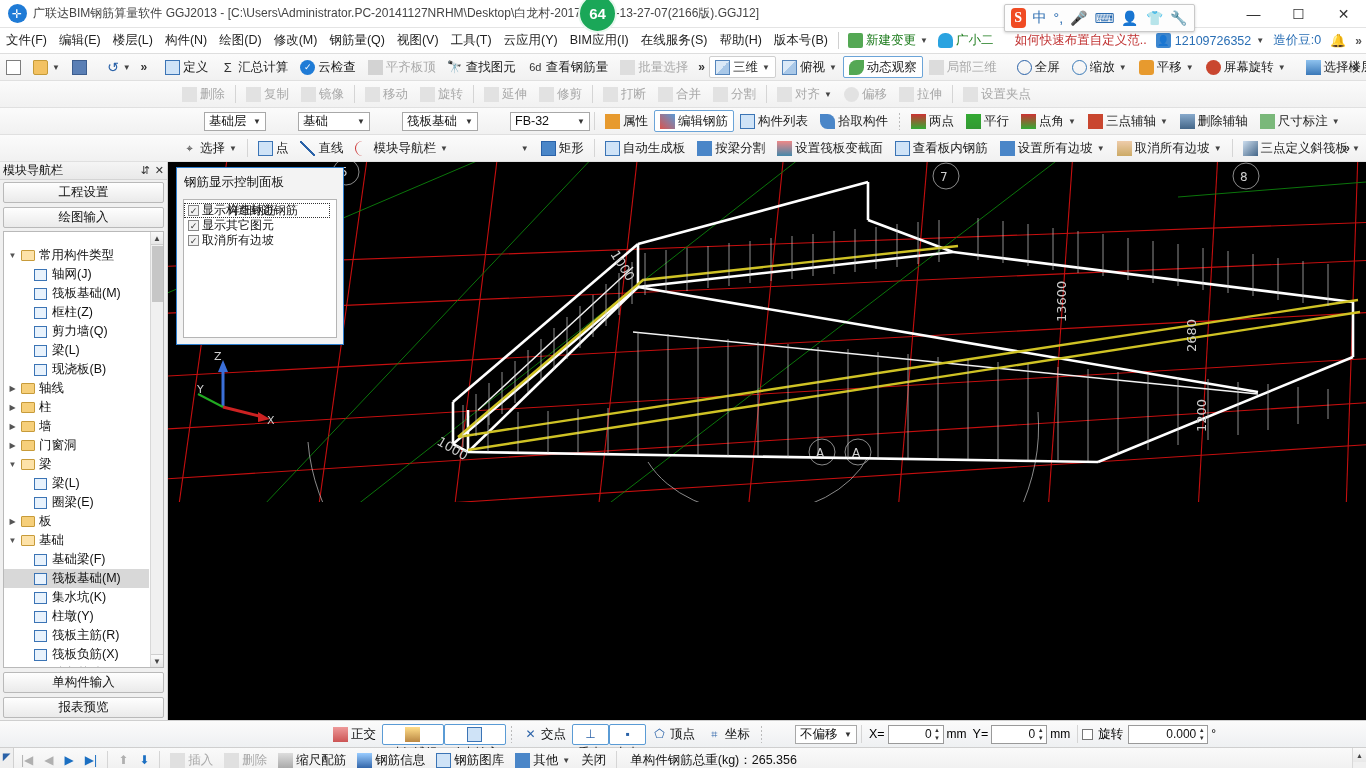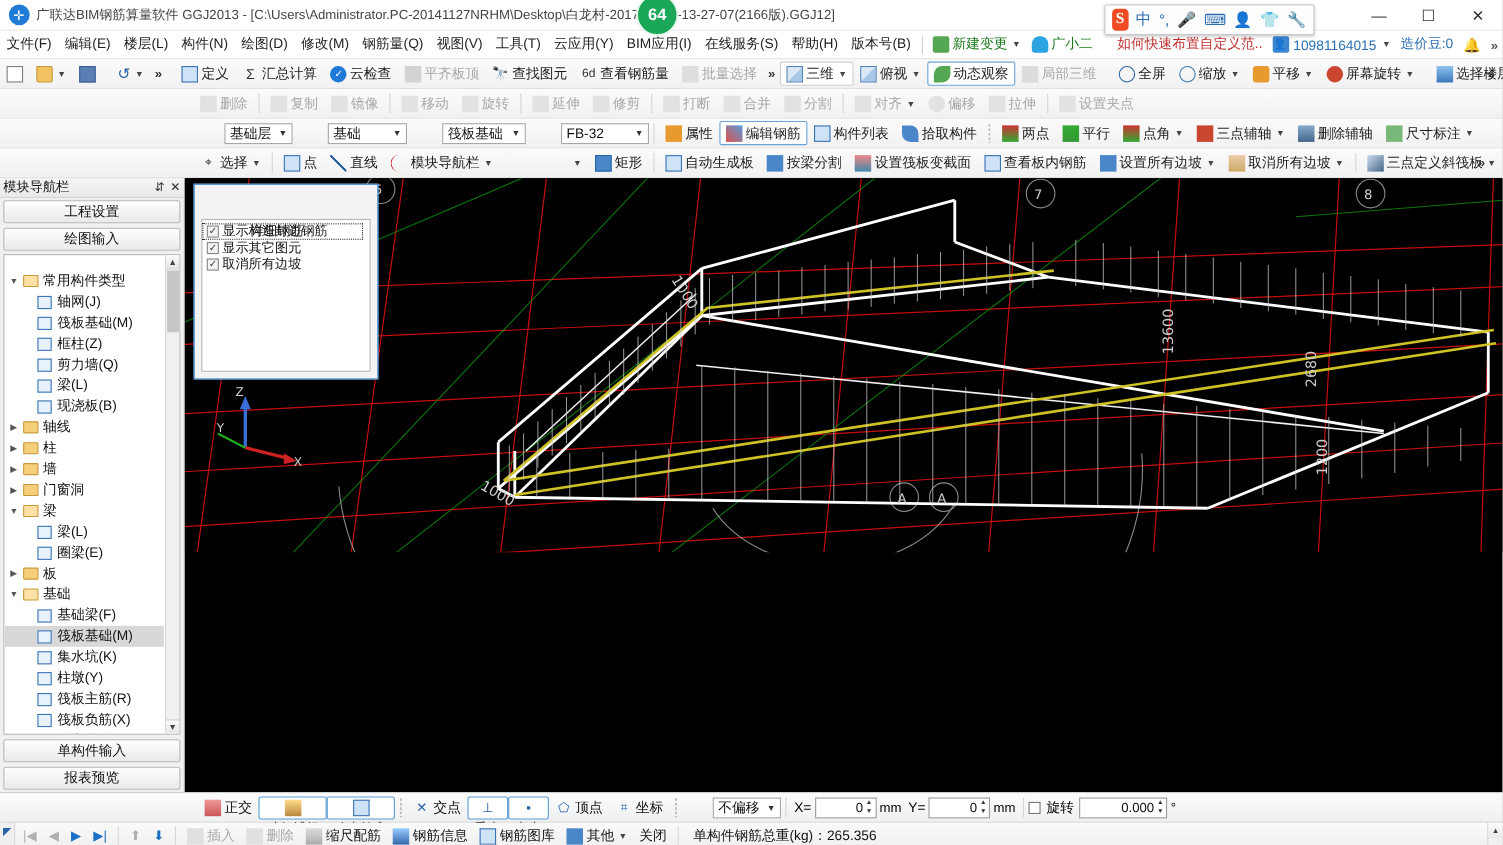--- a/index.html
+++ b/index.html
@@ -138,21 +138,21 @@
   .dlg-title { height:28px; display:flex; align-items:center; padding-left:7px; font-size:12.5px; color:#111;}
   .dlg-body { position:absolute; left:6px; right:6px; top:31px; bottom:6px; background:#fff; border:1px solid #b5b5b5;}
   .chk-row { display:flex; align-items:center; height:15px; padding-left:4px; font-size:12px; color:#111; white-space:nowrap;}
   .chk { width:11px;height:11px;border:1px solid #888; background:#f2f2f2; margin-right:3px; flex:0 0 auto;
     display:flex;align-items:center;justify-content:center; font-size:9px;color:#333;}
   .chk-row.focus { outline: 1px dotted #333; outline-offset:-1px; margin-right:6px;}
   .overlap { position:absolute; left:6px;margin-left:34px; }
 
   
   .snapbar { height:28px; background:linear-gradient(#fbfbfb,#eef0f2); border-top:1px solid #cfcfcf;
-    border-bottom:1px solid #cfcfcf; display:flex; align-items:center; padding-left:4px;}
+    border-bottom:1px solid #cfcfcf; display:flex; align-items:center; padding-left:4px;justify-content:center;}
   .snap-btn { display:flex;align-items:center;gap:3px;padding:2px 5px; font-size:12.5px; color:#111; height:21px;
     border:1px solid transparent; border-radius:2px;}
   .snap-btn.on { border:1px solid #5a9bd5; background:#fff;flex-direction:column; }
   .num-field { width:56px;height:19px;border:1px solid #9a9a9a;background:#fff;font-size:12px; color:#111;
     display:flex;align-items:center;justify-content:flex-end;padding-right:11px; position:relative;}
   .spin { position:absolute; right:1px; top:1px; width:9px; height:15px; display:flex; flex-direction:column;}
   .spin div { flex:1; display:flex;align-items:center;justify-content:center; font-size:6px; color:#333;}
   .sm-chk { width:11px;height:11px;border:1px solid #777; background:#fff; }
 
   
@@ -223,21 +223,21 @@
       <span class="caret">▼</span>
     </div>
     <div class="green-btn">
       <span class="ico" style="background:#2aa3e0;border-radius:7px 7px 3px 3px"></span>
       <span>广小二</span>
     </div>
     <div class="menu-right">
       <span class="link-red">如何快速布置自定义范..</span>
       <span class="acct">
         <span class="acct-ic">👤</span>
-        <span>10981164015</span>
+        <span>12109726352</span>
         <span class="caret">▼</span>
       </span>
       <span class="acct">造价豆:0</span>
       <span class="bell">🔔</span>
       <span class="chev2">»</span>
     </div>
   </div>
 
   <div class="tbrow">
     <div class="tb-btn">
@@ -896,20 +896,21 @@
         <g fill="#cccccc" font-size="13" font-family="DejaVu Sans, sans-serif">
           <text transform="translate(898,160) rotate(-90)">13600</text>
           <text transform="translate(1028,190) rotate(-90)">2680</text>
           <text transform="translate(1038,270) rotate(-90)">1200</text>
           <text transform="translate(442,92) rotate(58)">1000</text>
           <text transform="translate(268,282) rotate(30)">1000</text>
         </g>
       </svg>
 
       <div class="dlg">
+        <div class="dlg-title">钢筋显示控制面板</div>
         <div class="dlg-body">
           <div style="position:relative; padding-top:3px;">
             <div class="chk-row focus">
               <span class="chk">✓</span>
               <span>显示构造封边钢筋</span>
             </div>
             <div class="chk-row overlap" style="top:3px;">
               <span>详细钢筋</span>
             </div>
             <div class="chk-row">

